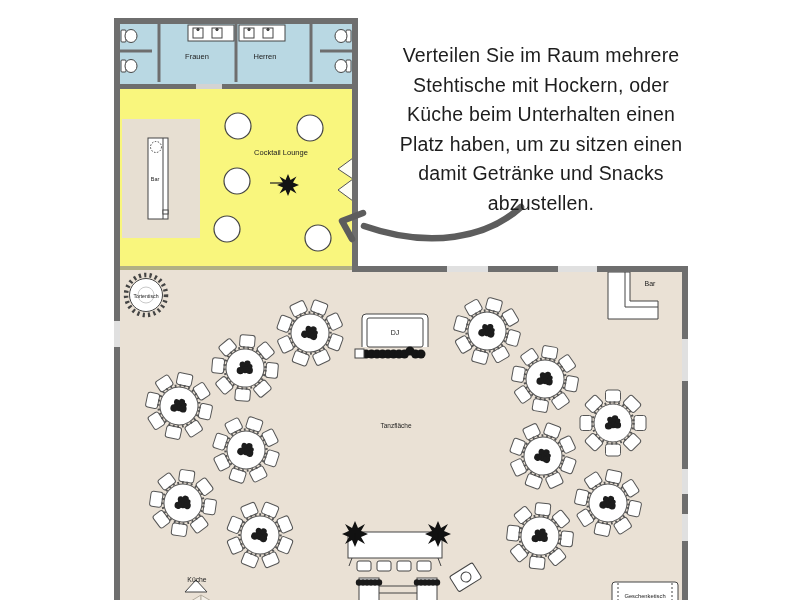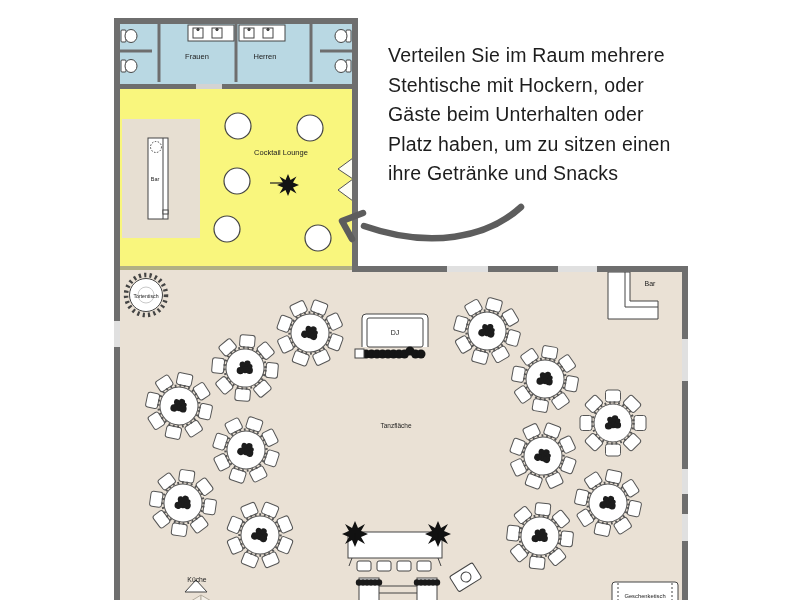--- a/index.html
+++ b/index.html
@@ -1,19 +1,19 @@
 <!DOCTYPE html>
 <html><head>
 <meta charset="utf-8">
 <style>
   html,body{margin:0;padding:0;background:#ffffff;}
   .canvas{position:relative;width:800px;height:600px;background:#ffffff;overflow:hidden;
           font-family:"Liberation Sans",sans-serif;margin-top:16px;}
   .plan-svg{position:absolute;left:0;top:0;}
-  .annotation{position:absolute;left:388px;top:25px;width:306px;text-align:left;
+  .annotation{position:absolute;left:388px;top:25px;width:306px;text-align:center;
               color:#1d1d1d;font-size:19.5px;line-height:29.5px;font-weight:500;
               letter-spacing:.2px;}
   svg text{font-family:"Liberation Sans",sans-serif;fill:#1c1c1c;}
   .room-label{fill:#222;}
 </style>
 </head>
 <body>
 
 <div class="canvas">
 
@@ -427,17 +427,18 @@
 
     <g stroke="#5d5d5d" stroke-width="6.5" fill="none" stroke-linecap="round" stroke-linejoin="round">
       <path d="M521 191 C 487 222, 430 233, 364 210"></path>
       <polyline points="363,197 342,205 352,223"></polyline>
     </g>
   </svg>
 
   <div class="annotation">
     <div>Verteilen Sie im Raum mehrere</div>
     <div>Stehtische mit Hockern, oder</div>
-    <div>Gäste beim Unterhalten oder</div>
+    <div>Küche beim Unterhalten einen</div>
     <div>Platz haben, um zu sitzen einen</div>
-    <div>ihre Getränke und Snacks</div>
+    <div>damit Getränke und Snacks</div>
+    <div>abzustellen.</div>
   </div>
 </div>
 
 </body></html>

